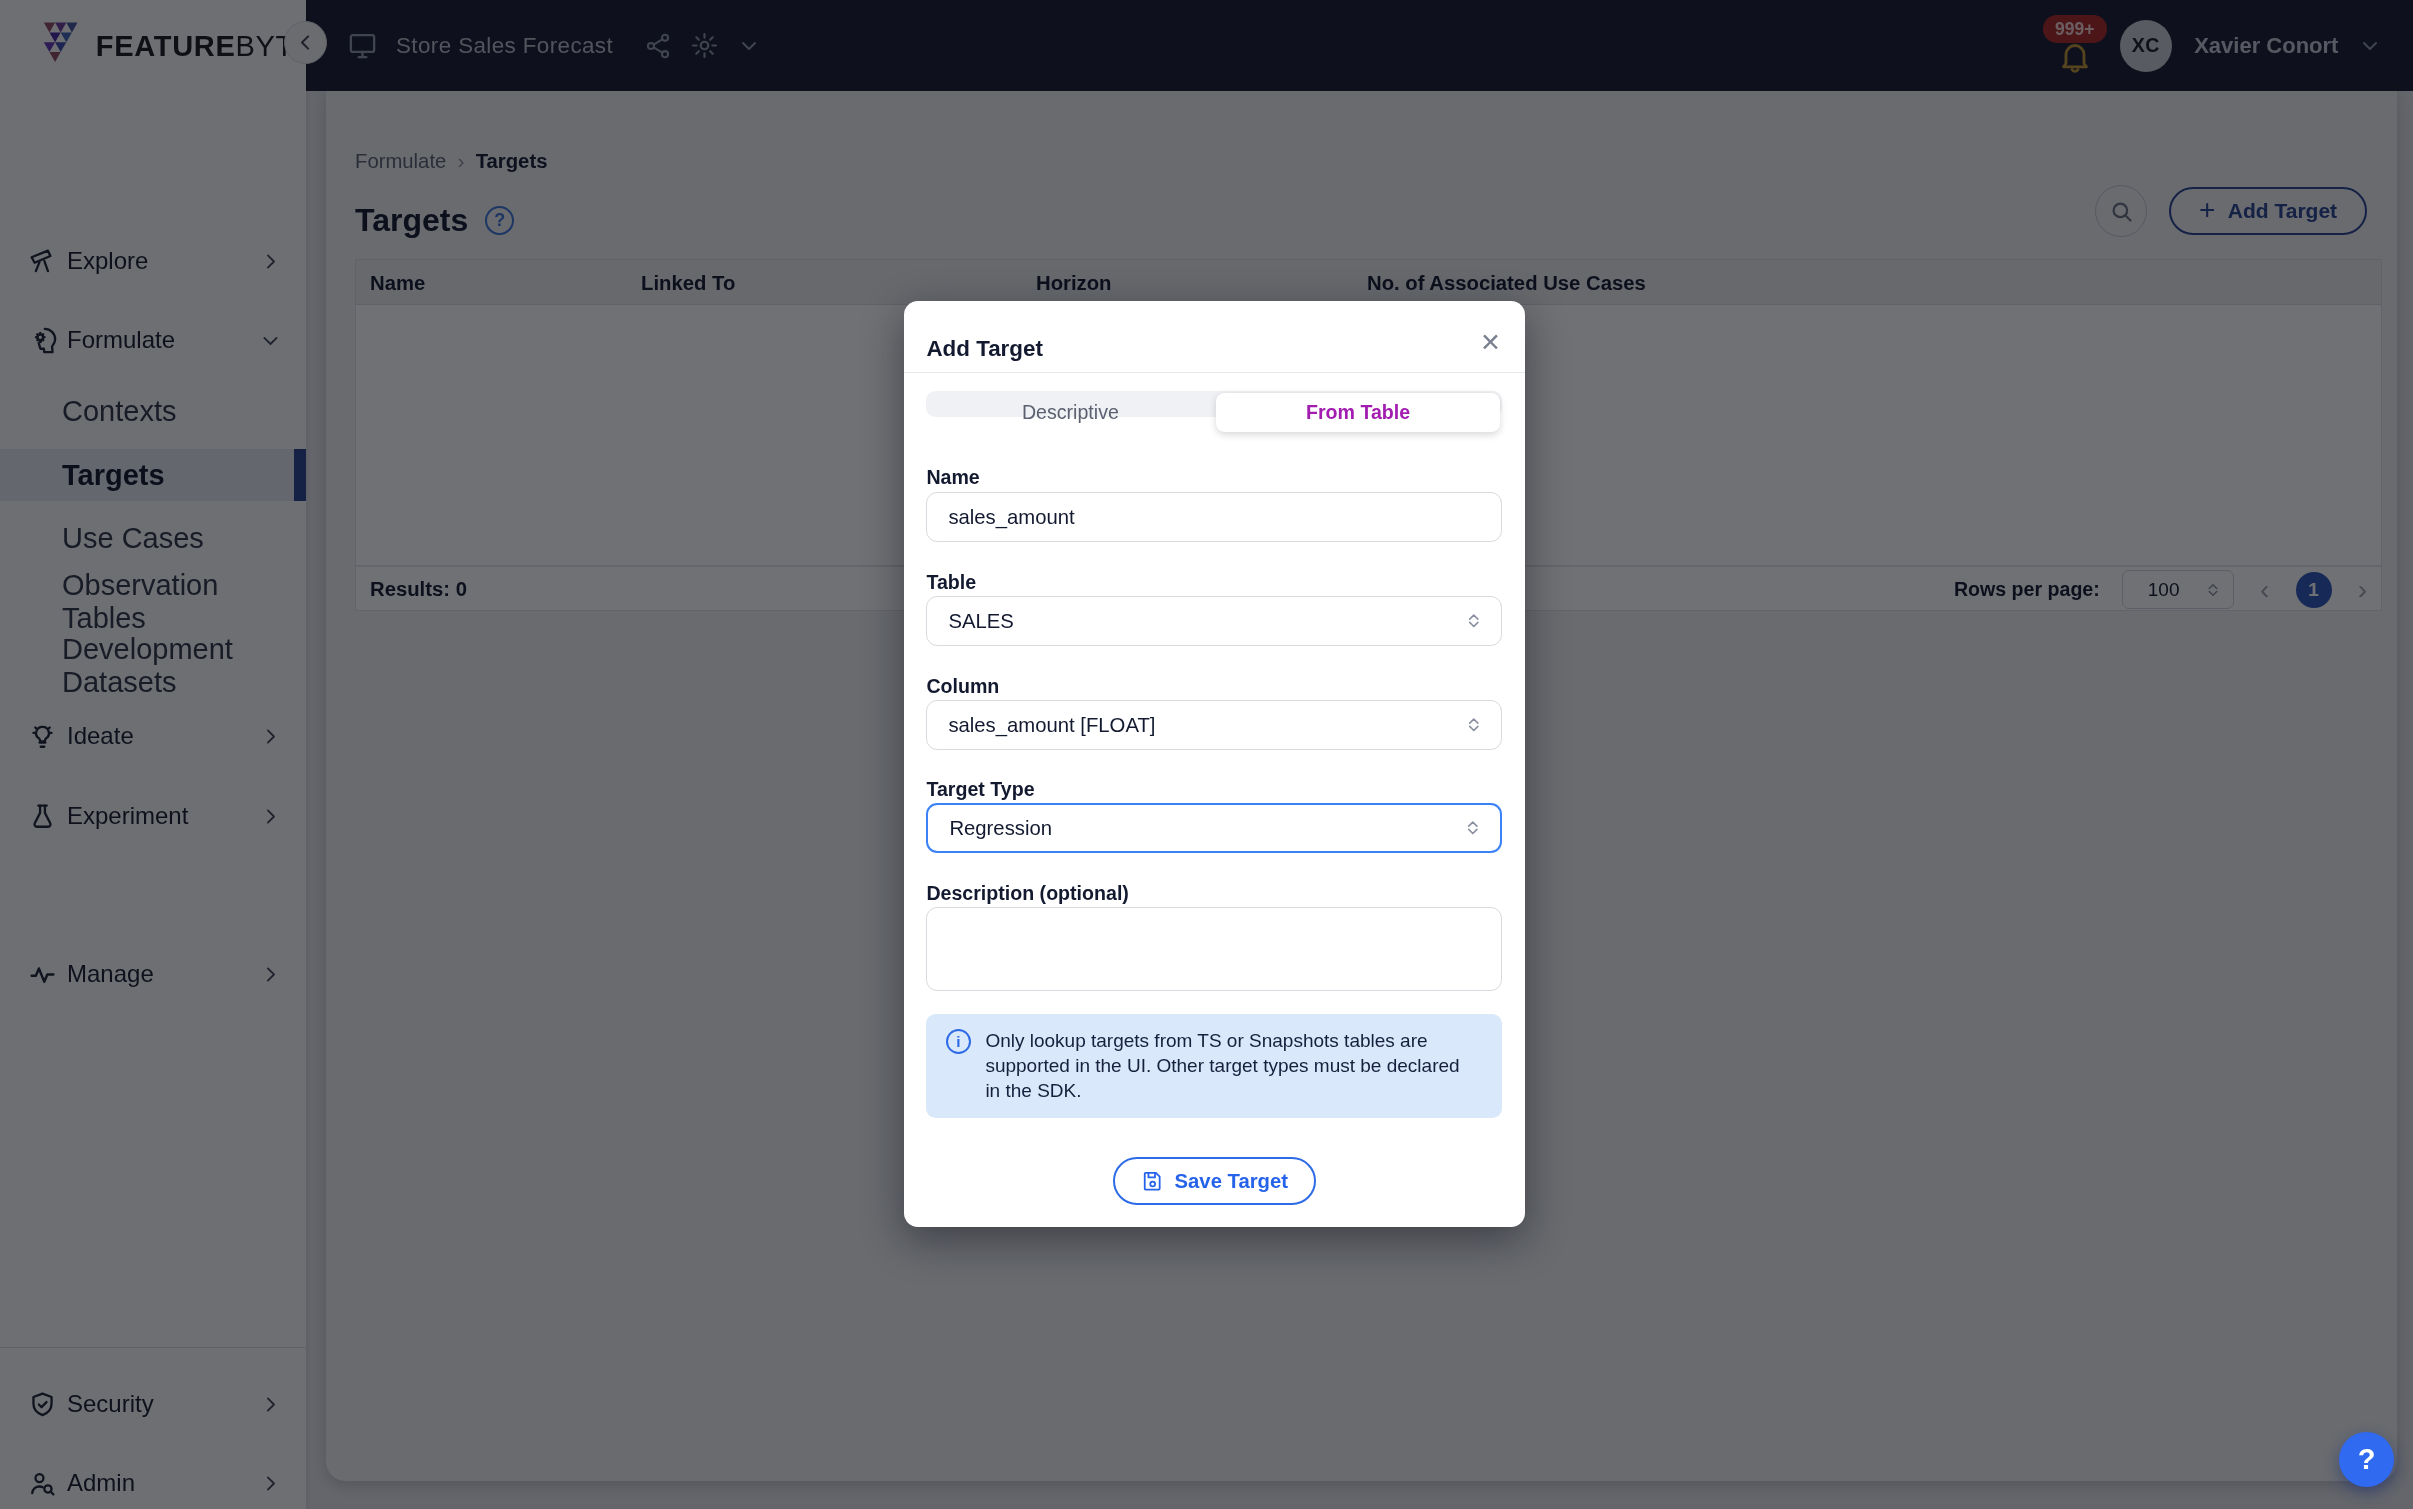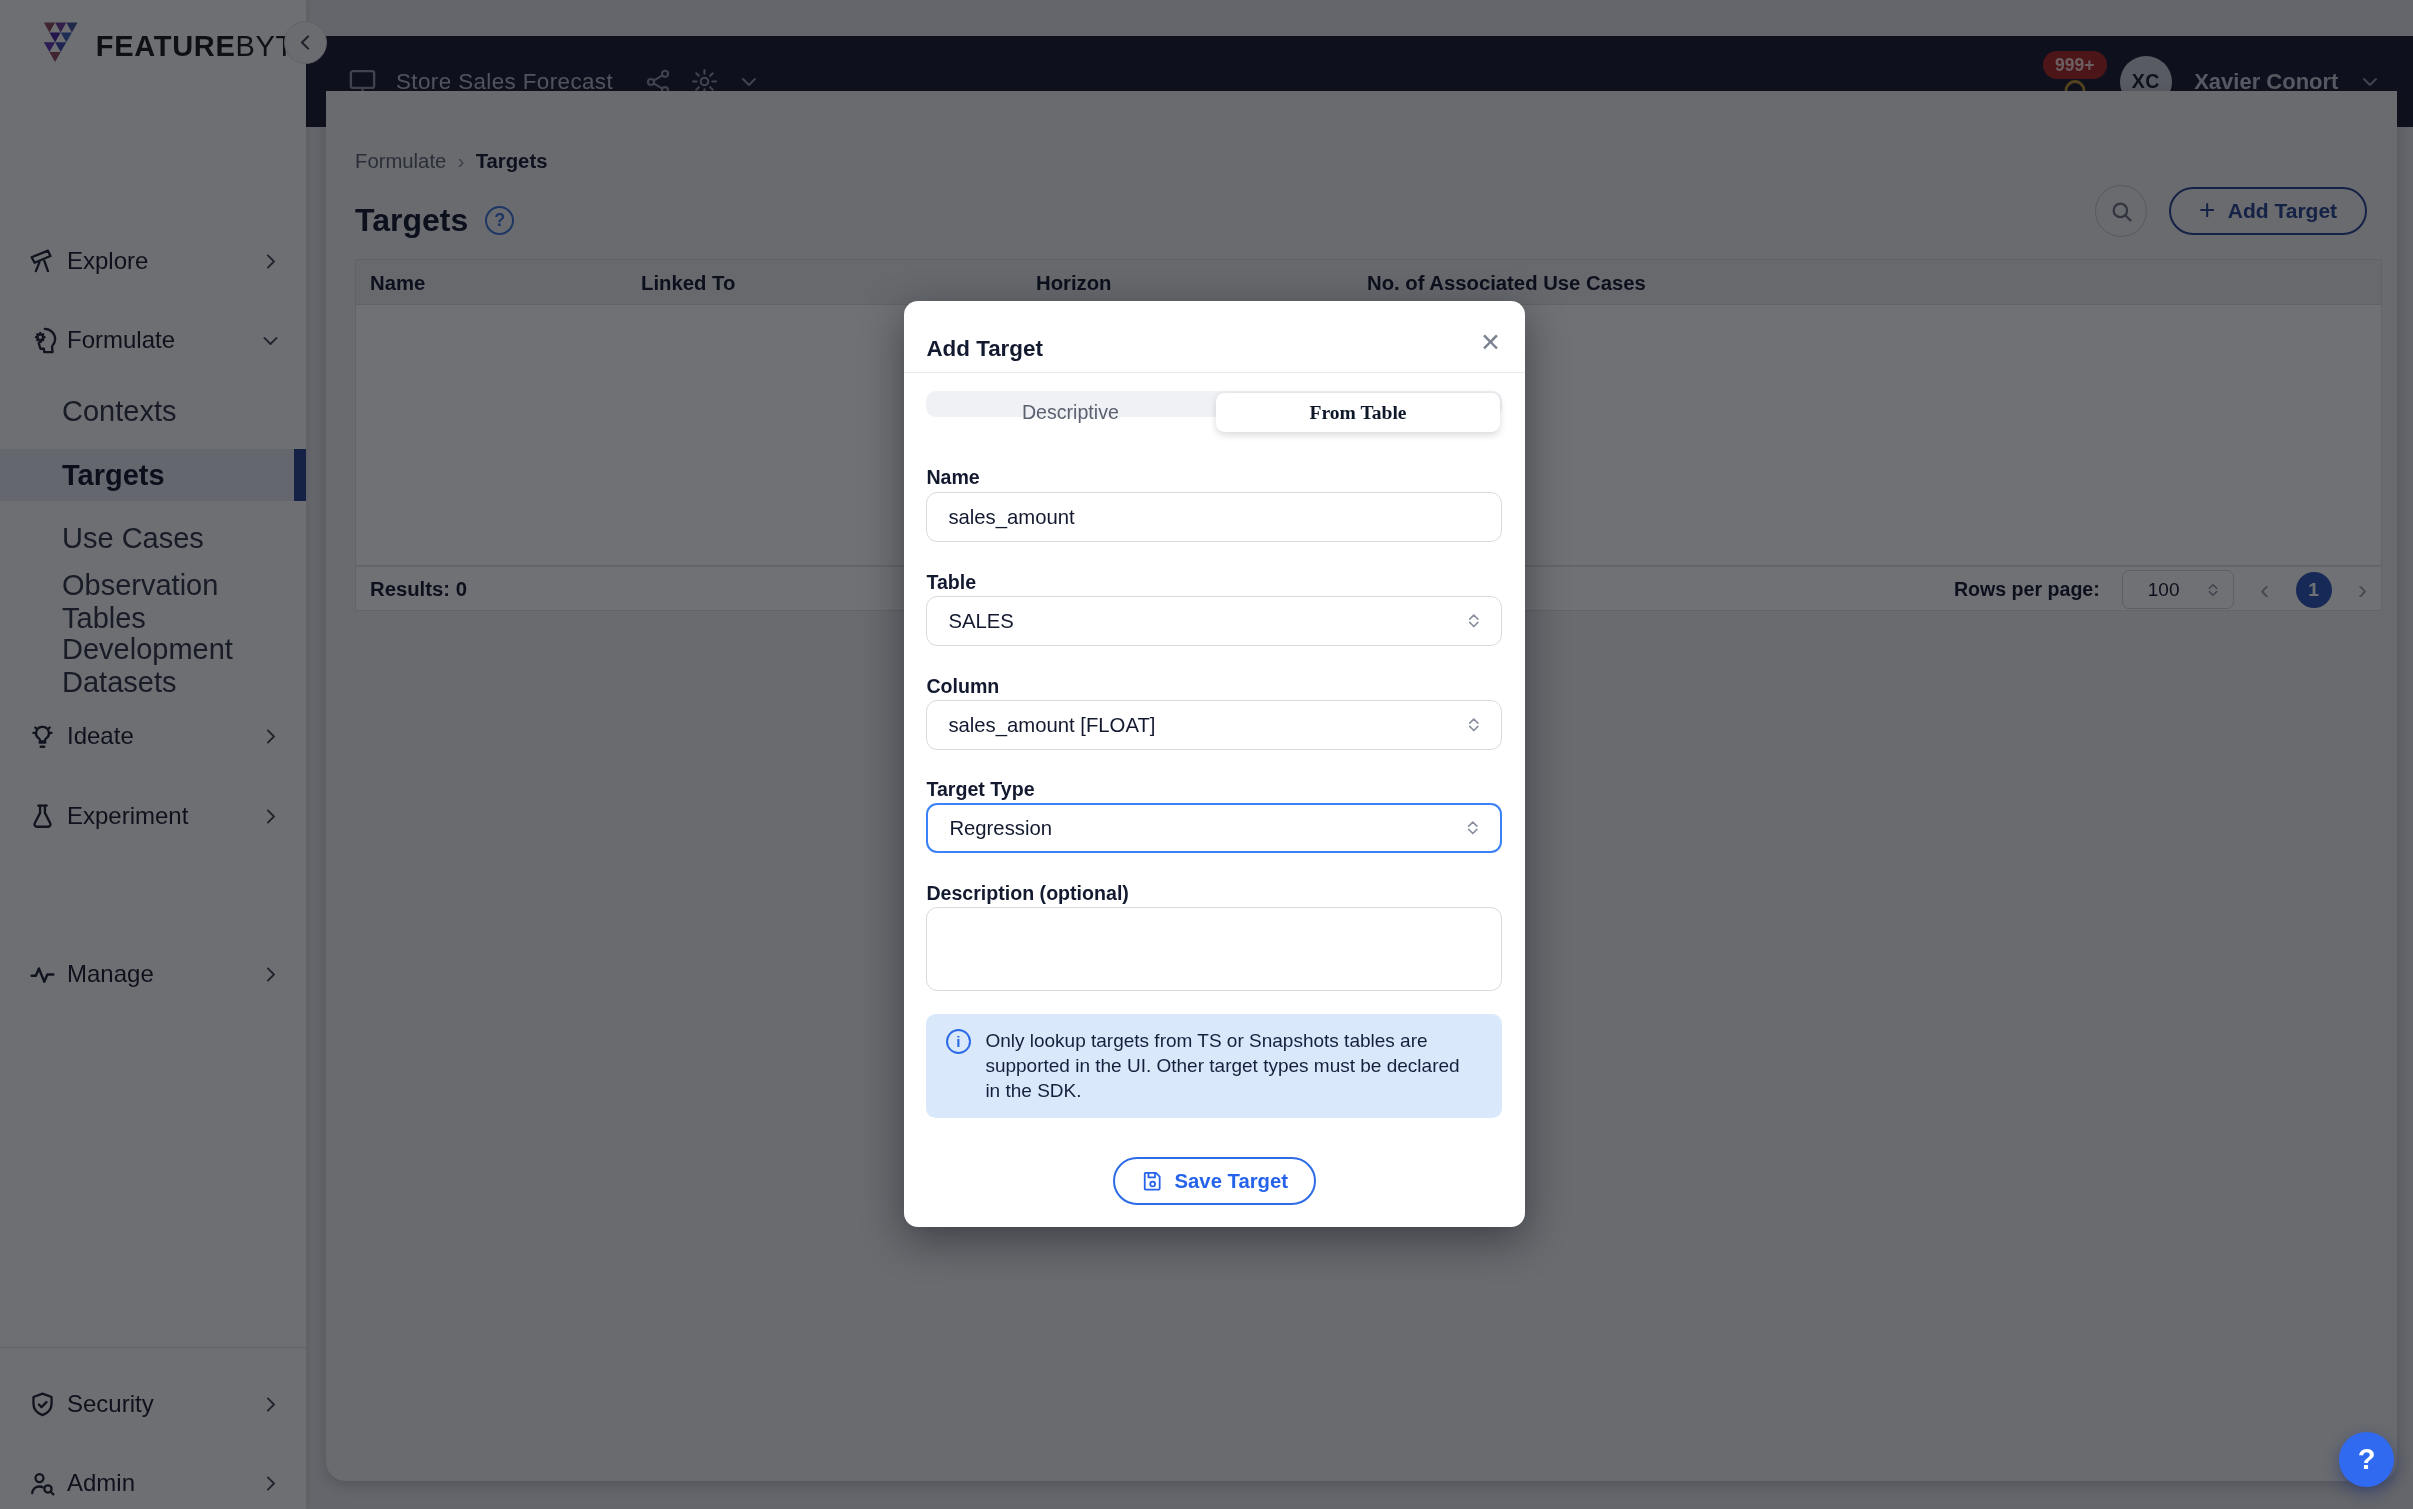--- a/index.html
+++ b/index.html
@@ -1,21 +1,21 @@
 <!DOCTYPE html>
 <html style="font-size:11.2px"><head>
 <meta charset="utf-8">
 <style>
   * { margin:0; padding:0; box-sizing:border-box; }
   html,body { width:2413px; height:1509px; }
   body { font-family:"Liberation Sans", sans-serif; background:#e2e4e9; overflow:hidden; }
   #app { position:relative; width:2413px; height:1509px; }
 
   
-  .topbar { position:absolute; left:0; top:0; width:2413px; height:91px; background:#171c30; z-index:1;margin-top:36px; }
+  .topbar { position:absolute; left:0; top:0; width:2413px; height:91px; background:#171c30; z-index:1; }
   .topbar-left { position:absolute; left:347px; top:0; height:91px; display:flex; align-items:center; gap:18px; }
   .ws-title { color:#b7bbc8; font-size:22.4px; font-weight:500; letter-spacing:0.4px; }
   .tb-icon { color:#8d93a5; display:flex; align-items:center; }
   .topbar-right { position:absolute; right:31px; top:0; height:91px; display:flex; align-items:center; gap:19.6px; }
   .bell-wrap { position:relative; width:49px; height:63px; }
   .bell-wrap svg { position:absolute; left:5.6px; top:24px; color:#c09336; }
   .badge { position:absolute; left:-8.4px; top:1.4px; min-width:64px; height:28px; background:#a92525; border-radius:15.4px;
            color:#f2cfcf; font-size:17.5px; font-weight:700; display:flex; align-items:center; justify-content:center; padding:0 9.8px; }
   .avatar { width:52px; height:52px; border-radius:50%; background:#c7cad3; color:#171b26; font-size:19.6px; font-weight:700;
             display:flex; align-items:center; justify-content:center; letter-spacing:0.4px; }
@@ -82,21 +82,21 @@
   .modal { position:absolute; left:904px; top:301px; width:621px; height:926px; background:#fff; border-radius:14px;
            z-index:6; box-shadow:0 12.6px 42px rgba(10,14,24,.45); }
   .m-title { position:absolute; left:22.4px; top:35px; font-size:22.4px; font-weight:700; color:#131a30; }
   .m-close { position:absolute; right:24px; top:29px; font-size:25px; color:#7a8090; font-weight:300; cursor:pointer; line-height:1; }
   .m-divider { position:absolute; left:0; top:71px; width:621px; height:1.4px; background:#e7e9ec; }
   .m-tabs { position:absolute; left:22.4px; top:90px; width:576px; height:26px; background:#f0f1f4; border-radius:9.8px; }
   .m-tab { position:absolute; top:0; width:50%; height:43px; display:flex; align-items:center; justify-content:center;
            font-size:19.6px; color:#5b6170; cursor:pointer; }
   .m-tab.inactive { left:0; }
   .m-tab.active { left:calc(50% + 1.4px); top:2.1px; width:calc(50% - 3.5px); height:39px; background:#fff; border-radius:8.4px;
-                  box-shadow:0 2.1px 7px rgba(20,24,40,.16); color:#0f172a; font-weight:700;font-family:Liberation Serif, serif; }
+                  box-shadow:0 2.1px 7px rgba(20,24,40,.16); color:#a21caf; font-weight:700; }
   .f-label { position:absolute; left:22.4px; font-size:19.6px; font-weight:700; color:#131a30; }
   .f-input { position:absolute; left:22.4px; width:576px; height:50px; border:1.4px solid #d7dade; border-radius:11.2px;
              font-size:20.3px; color:#131a30; padding:0 63px 0 21px; background:#fff; font-family:"Liberation Sans",sans-serif; outline:none;}
   .f-select { position:absolute; left:22.4px; width:576px; height:50px; border:1.4px solid #d7dade; border-radius:11.2px;
               display:flex; align-items:center; background:#fff; padding:0 21px; font-size:20.3px; color:#131a30; cursor:pointer; }
   .f-select.focused { border:2.1px solid #3b82f6; height:50px; }
   .sel-chev { position:absolute; right:18px; color:#8a90a0; display:flex; }
   .f-textarea { position:absolute; left:22.4px; width:576px; height:84px; border:1.4px solid #d7dade; border-radius:11.2px;
                 resize:none; font-size:20.3px; color:#131a30; padding:12.6px 19.6px; font-family:"Liberation Sans",sans-serif; outline:none; }
   .info-box { position:absolute; left:22.4px; top:713px; width:576px; height:104px; background:#d9e8fb; border-radius:9.8px; }

